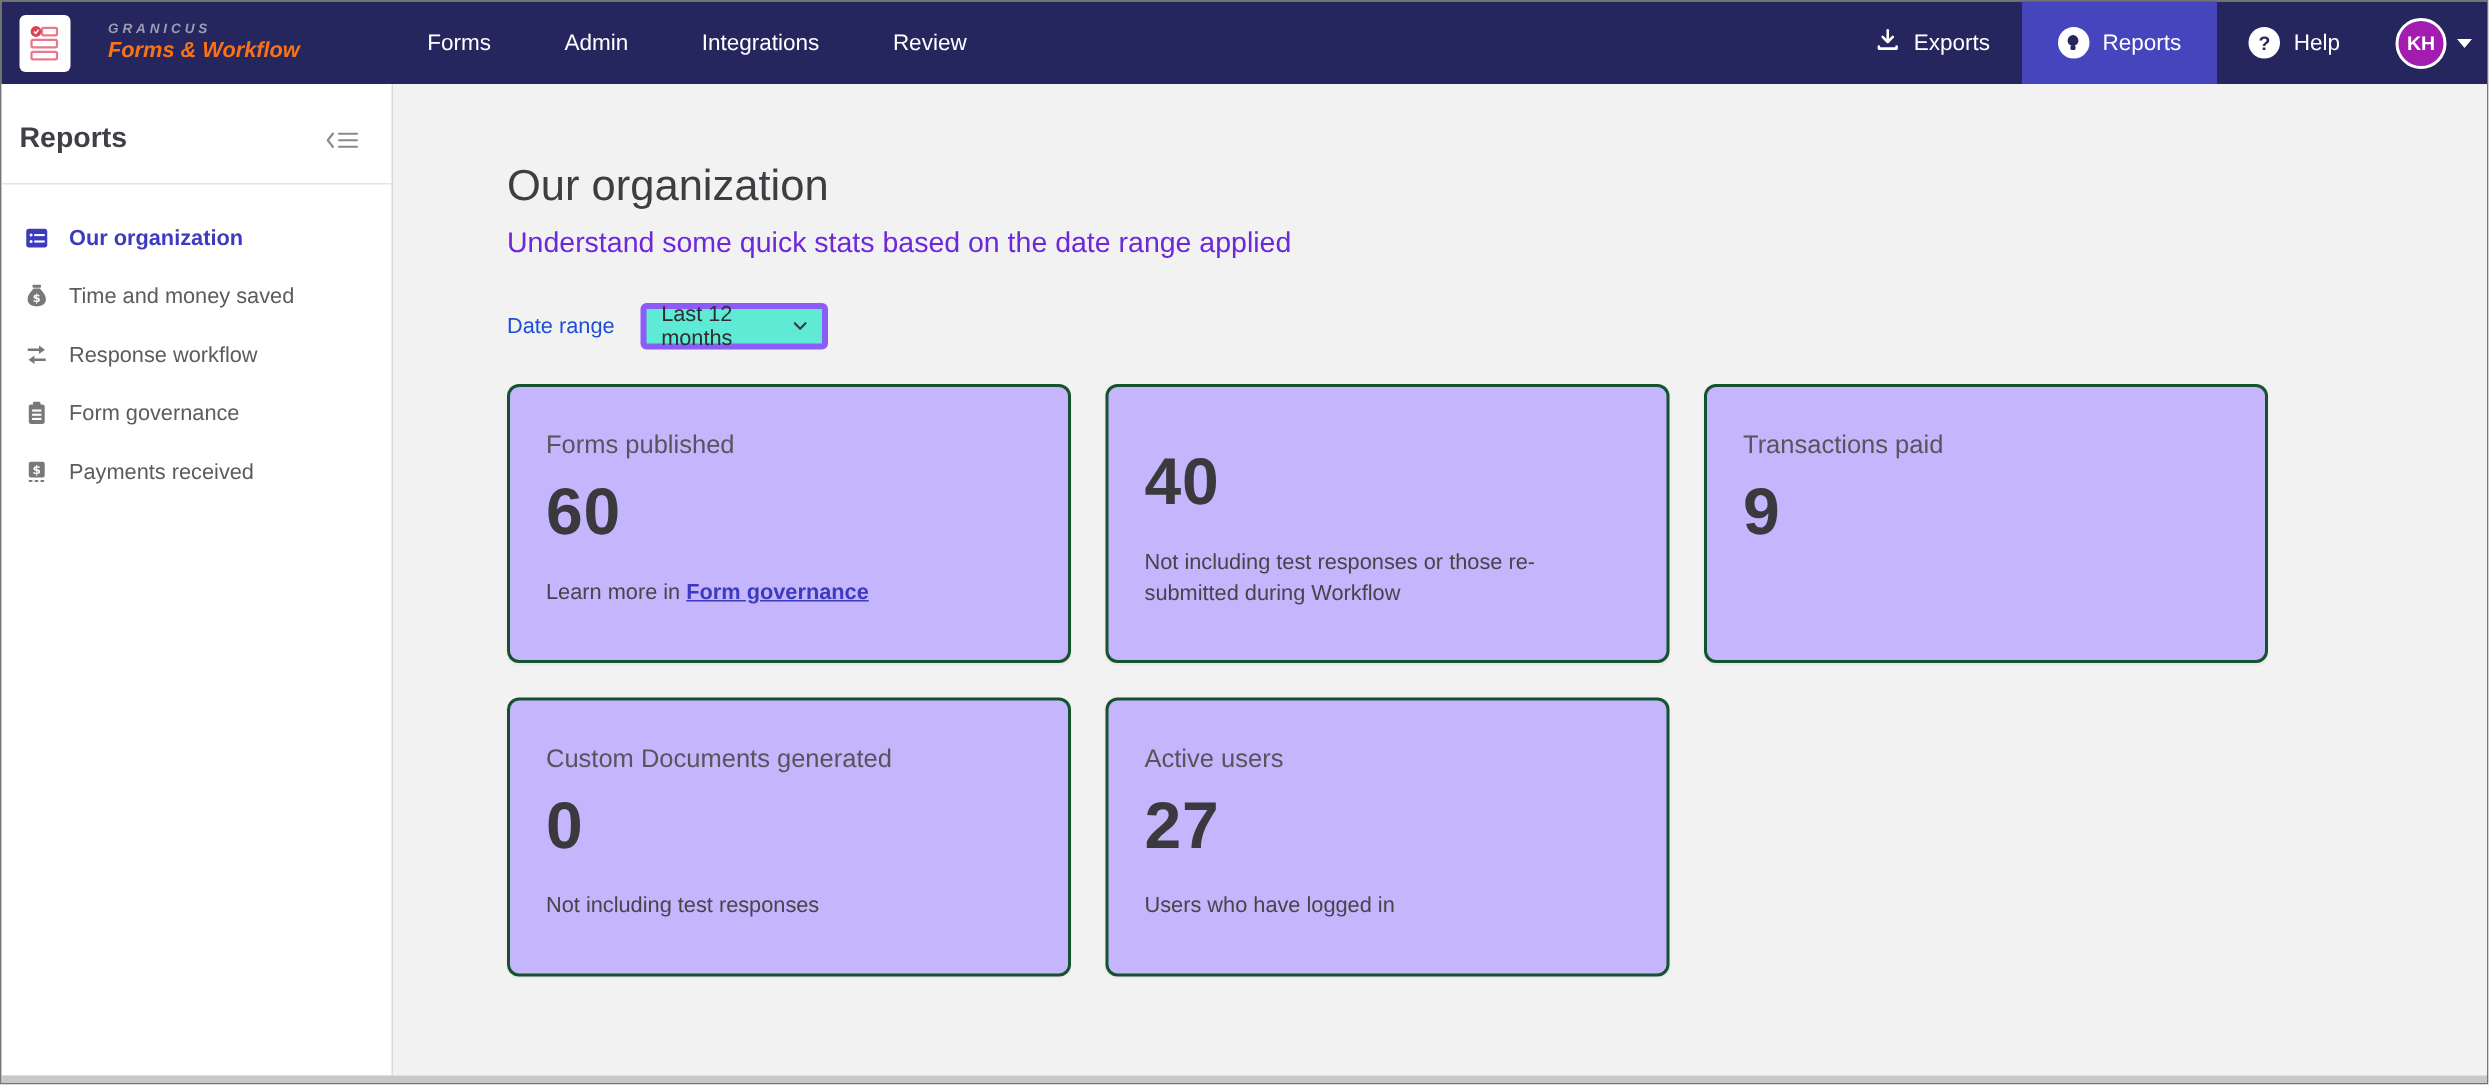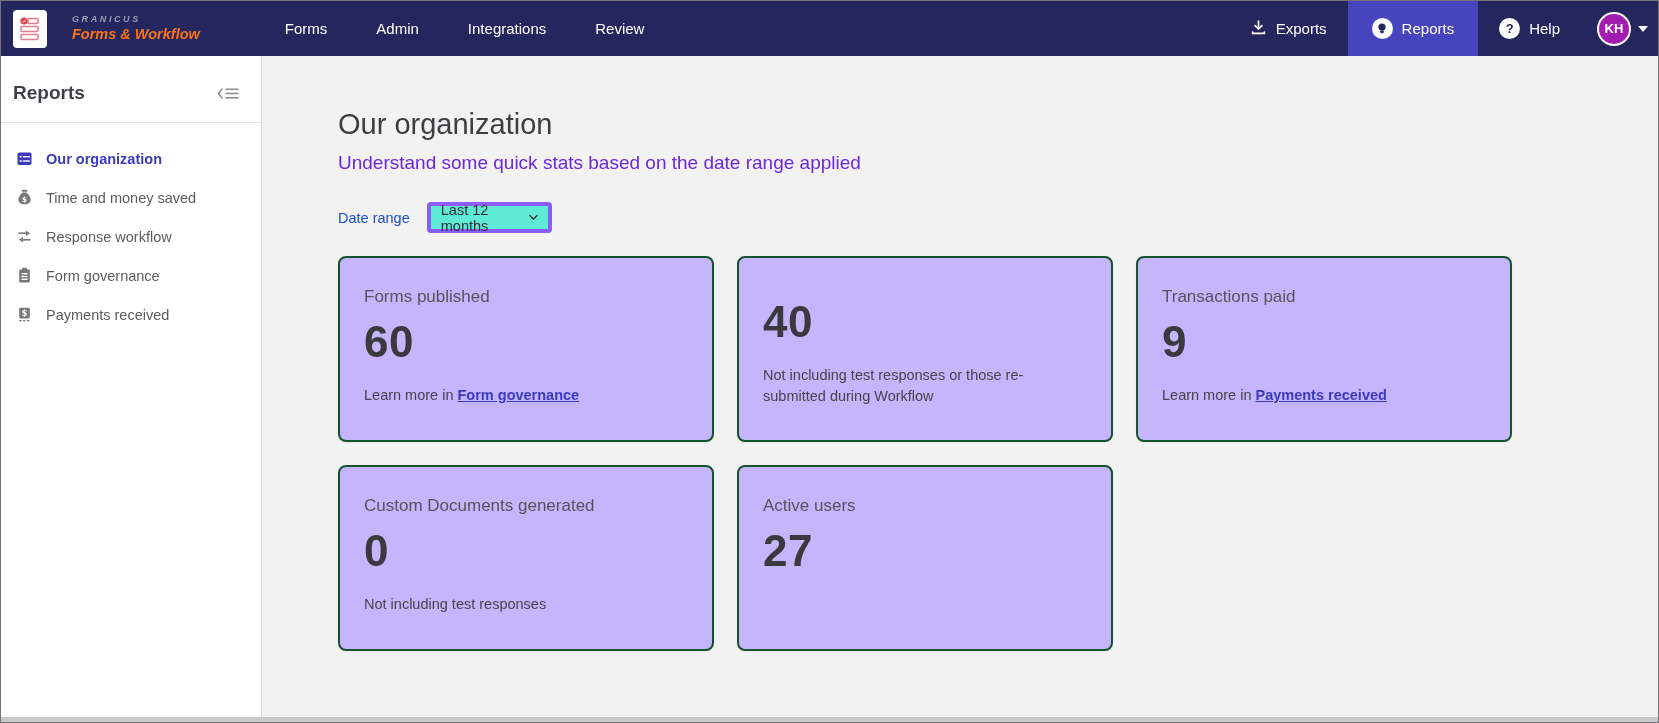--- a/index.html
+++ b/index.html
@@ -214,32 +214,32 @@
   </div>
 
   <div class="card">
     <div class="card-value">40</div>
     <div class="card-note"><span>Not including test responses or those re-submitted during Workflow</span></div>
   </div>
 
   <div class="card">
     <div class="card-title">Transactions paid</div>
     <div class="card-value">9</div>
-    <div class="card-note"><span>Learn more in </span><a>Payments received</a></div>
   </div>
 
 
   <div class="card">
     <div class="card-title">Custom Documents generated</div>
     <div class="card-value">0</div>
     <div class="card-note"><span>Not including test responses</span></div>
   </div>
 
   <div class="card">
     <div class="card-title">Active users</div>
     <div class="card-value">27</div>
+    <div class="card-note"><span>Users who have logged in</span></div>
   </div>
 </div>
     </main>
   </div>
 
   <div class="bottom-bar"></div>
 </div>
 
 </body></html>

